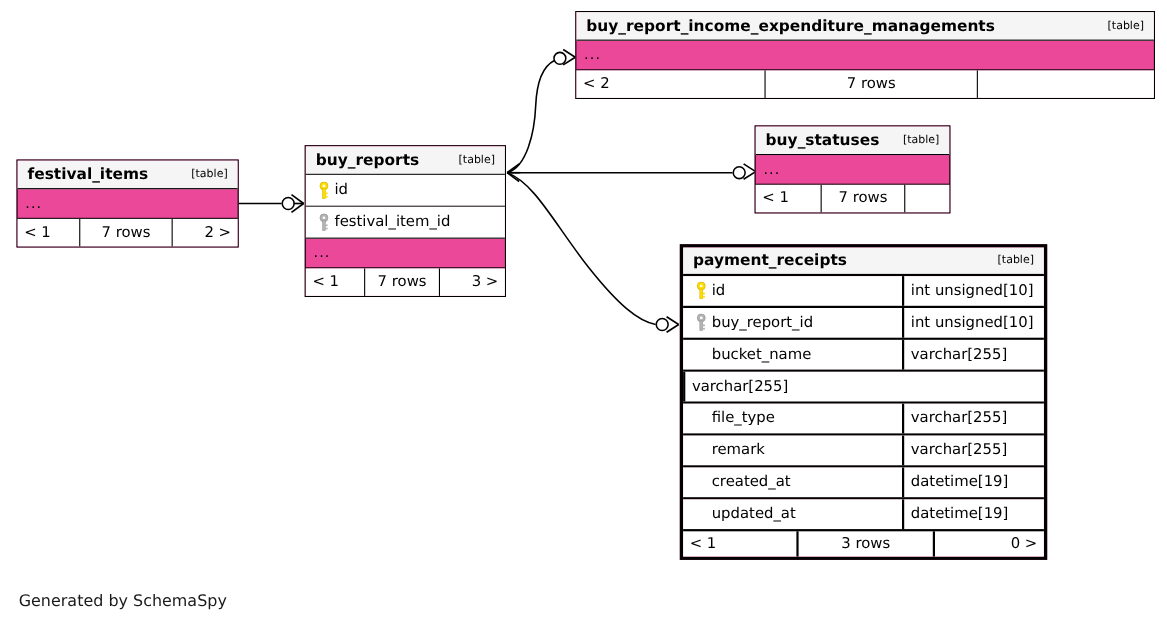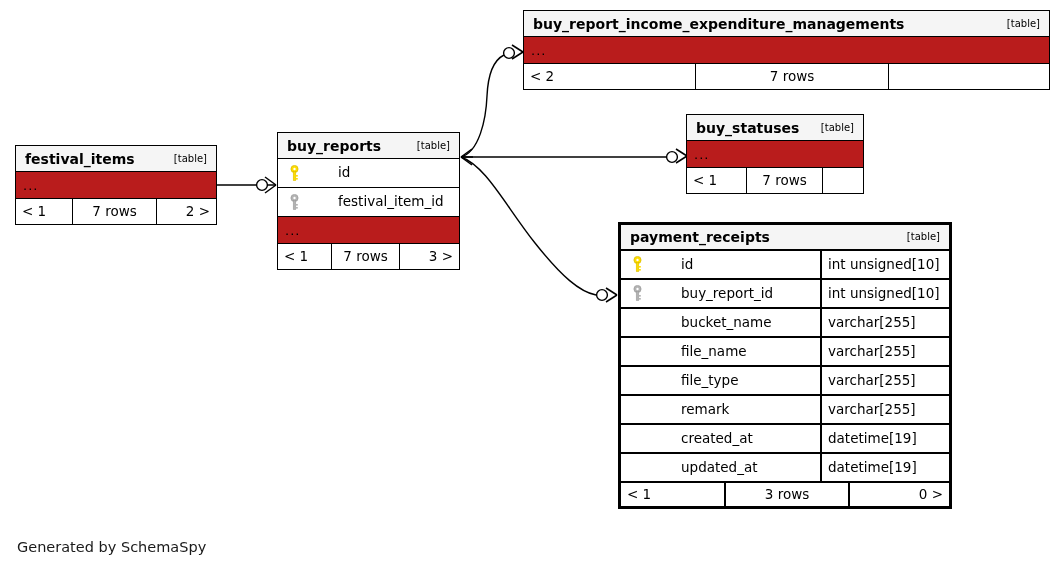--- a/index.html
+++ b/index.html
@@ -30,21 +30,21 @@
     left: 0; top: 0;
     width: 1061px;
     height: 569px;
     pointer-events: none;
   }
 
   
   .table-box {
     position: absolute;
     box-sizing: border-box;
-    background: #b91c1c;
+    background: #ec4899;
     border: 1.6px solid #000000;
     font-size: 13.5px;
     line-height: 1;
   }
   .table-box.focal {
     border-width: 3px;
   }
 
   .tbl-header {
     display: flex;
@@ -81,21 +81,20 @@
   .tbl-row:last-child { border-bottom: none; }
 
   .col-name {
     display: flex;
     align-items: center;
     box-sizing: border-box;
     padding-left: 8px;
     flex: 0 0 auto;
     height: 100%;
     white-space: nowrap;
-    gap: 34px;
   }
   .col-type {
     display: flex;
     align-items: center;
     box-sizing: border-box;
     padding-left: 6px;
     border-left: 1.6px solid #000000;
     flex: 1 1 auto;
     height: 100%;
     white-space: nowrap;
@@ -331,24 +330,20 @@
 
     <div class="tbl-row">
       <div class="col-name" style="flex:0 0 199px;">
         <span class="key-slot"></span>
         <span class="col-label">bucket_name</span>
       </div>
       <div class="col-type">varchar[255]</div>
     </div>
 
     <div class="tbl-row">
-      <div class="col-name" style="flex:0 0 199px;">
-        <span class="key-slot"></span>
-        <span class="col-label">file_name</span>
-      </div>
       <div class="col-type">varchar[255]</div>
     </div>
 
     <div class="tbl-row">
       <div class="col-name" style="flex:0 0 199px;">
         <span class="key-slot"></span>
         <span class="col-label">file_type</span>
       </div>
       <div class="col-type">varchar[255]</div>
     </div>

